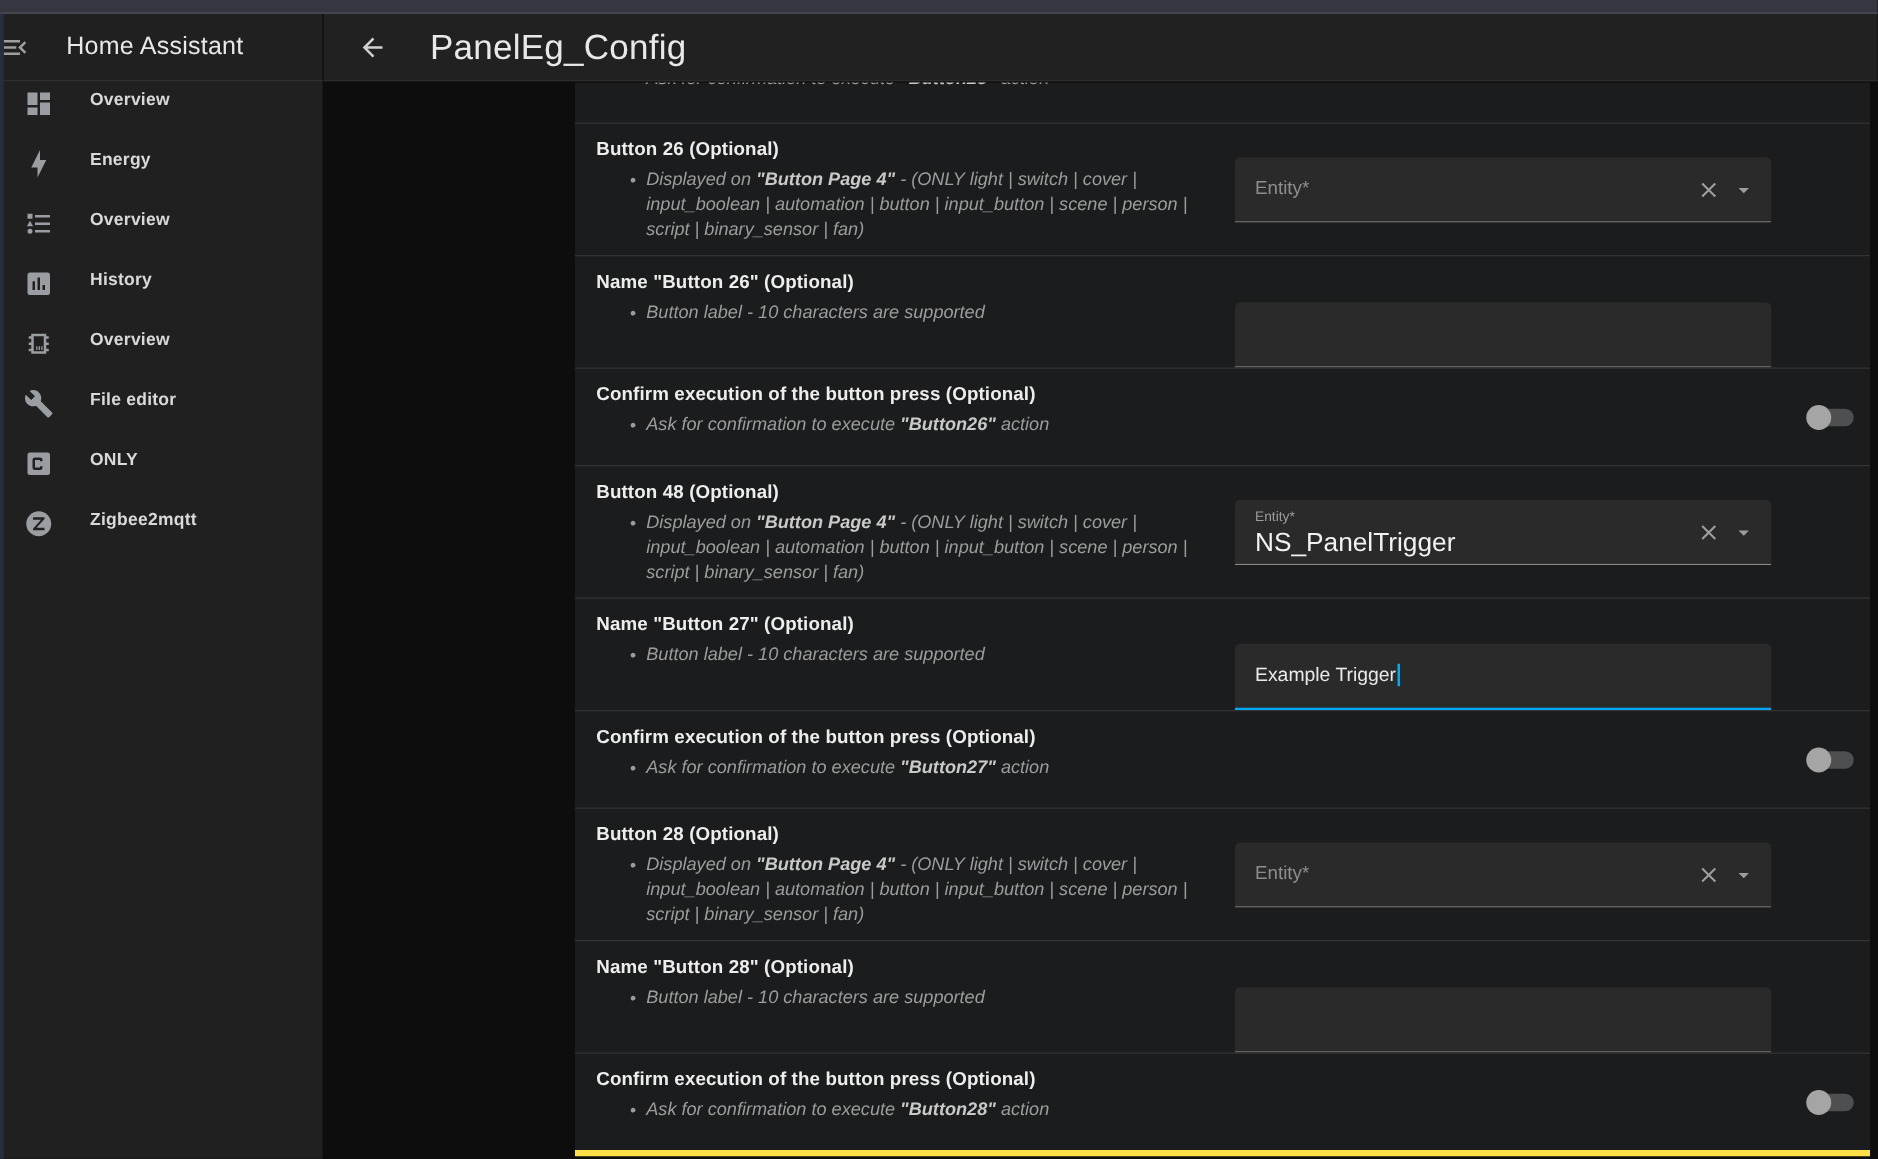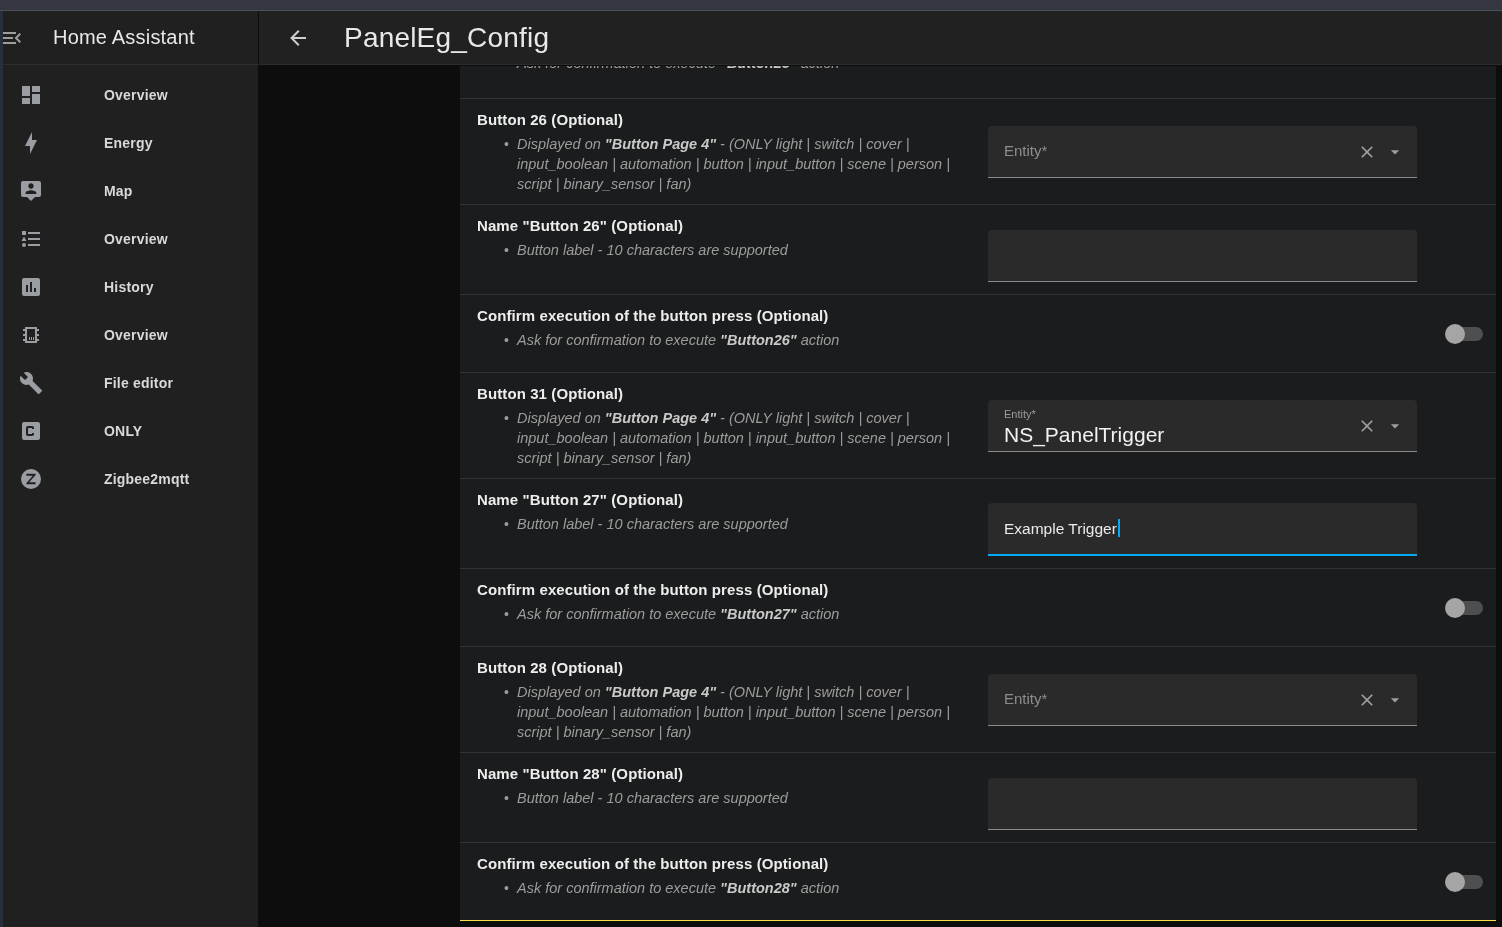--- a/index.html
+++ b/index.html
@@ -13,58 +13,58 @@
                background:#272e3d; z-index:30; }
 
   
   .sidebar { position:absolute; left:0; top:11px; width:258px; bottom:0;
              background:#202020; z-index:10; }
   .sidebar-header { height:54px; display:flex; align-items:center; 
                     border-bottom:1px solid #303030; }
   .menu-button { width:24px; height:24px; color:#9e9e9e; cursor:pointer; flex:none; }
   .sidebar-title { margin-left:29px; font-size:20px; color:#e8e8e8; letter-spacing:.2px; }
   .sidebar-nav { padding-top:6px; }
-  .sidebar-item { height:48px; display:flex; align-items:center; padding-left:19px;
-                  cursor:pointer;gap:32px; }
+  .sidebar-item { height:48px; display:flex; padding-left:19px;
+                  cursor:pointer; }
   .sidebar-item .nav-icon { width:24px; height:24px; color:#9a9da1; flex:none; }
   .sidebar-item .nav-label { margin-left:29px; font-size:14px; font-weight:700;
                              color:#d9d9d9; letter-spacing:.2px; }
 
   
   .content-header { position:absolute; left:258px; top:11px; right:0; height:54px;
                     background:#212121; border-bottom:1px solid #2c2c2c;
                     border-left:1px solid #0e0e0e;
                     display:flex; align-items:center; z-index:10; }
   .back-button { width:24px; height:24px; margin-left:27px; color:#cfcfcf; cursor:pointer; flex:none; }
   .page-title { margin-left:34px; font-size:28px; color:#e8e8e8; letter-spacing:.2px; }
 
   
   .main { position:absolute; left:258px; top:66px; right:0; bottom:0; background:#0d0d0e; }
   .form-col { position:absolute; left:202px; top:0; width:1036px; background:#1b1c1d;
-              border-bottom:1px solid #fde047; }
+              border-bottom:5px solid #fde047; }
 
   .row { position:relative; border-top:1px solid #323334; padding-left:17px; }
   .row.clip { height:32px; border-top:none; overflow:hidden; }
   .row.lg { height:106px; }
   .row.md { height:90px; }
   .row.sm { height:78px; }
 
   .row-text { padding-top:12px; width:514px; }
   .row-title { font-size:15px; font-weight:700; color:#ededed; letter-spacing:.1px; }
   .row-bullet { display:flex; margin-top:6px; padding-left:27px; }
   .row-bullet .dot { width:13px; color:#9c9c9c; font-size:14px; line-height:20px; flex:none; }
   .row-bullet .btxt { font-style:italic; font-size:14.5px; color:#9c9c9c;
                       line-height:20px; width:452px; }
   .row-bullet .btxt b { color:#c9c9c9; font-weight:700; }
   .clip .row-bullet { margin-top:-13px; }
 
   .row-control { position:absolute; left:528px; top:0; bottom:0; width:495px;
                  display:flex; align-items:center; }
   .row-control.end { justify-content:flex-end; }
-  .row.md .row-control { align-items:center; padding-top:12px; }
+  .row.md .row-control { align-items:flex-end; padding-top:12px; }
 
   
   .field { position:relative; width:429px; height:52px; background:#2a2a2b;
            border-radius:4px 4px 0 0; border-bottom:1px solid #8a8a8a; cursor:text; }
   .field.focused { border-bottom:2px solid #03a9f4; height:53px; }
   .field .placeholder { position:absolute; left:16px; top:16px; font-size:15px; color:#8d8d8d; }
   .field .mini-label { position:absolute; left:16px; top:8px; font-size:11px; color:#9c9c9c; }
   .field .value { position:absolute; left:16px; top:23px; font-size:21px; color:#f2f2f2; }
   .field .text-value { position:absolute; left:16px; top:16px; font-size:15.5px; color:#eaeaea; }
   .caret { display:inline-block; width:2px; height:18px; background:#03a9f4;
@@ -111,28 +111,20 @@
         <span class="nav-icon">
           <svg viewBox="0 0 24 24" width="100%" height="100%">
             <path d="M11,15H6L13,1V9H18L11,23V15Z" fill="currentColor" fill-rule="evenodd"></path>
           </svg>
         </span>
         <span class="nav-label">Energy</span>
       </div>
       <div class="sidebar-item">
         <span class="nav-icon">
           <svg viewBox="0 0 24 24" width="100%" height="100%">
-            <path d="M20,2H4A2,2 0 0,0 2,4V16A2,2 0 0,0 4,18H8L12,22L16,18H20A2,2 0 0,0 22,16V4A2,2 0 0,0 20,2M12,4.3C13.5,4.3 14.7,5.5 14.7,7C14.7,8.5 13.5,9.7 12,9.7C10.5,9.7 9.3,8.5 9.3,7C9.3,5.5 10.5,4.3 12,4.3M17.4,15H6.6V14.1C6.6,12.3 10.2,11.3 12,11.3C13.8,11.3 17.4,12.3 17.4,14.1V15Z" fill="currentColor" fill-rule="evenodd"></path>
-          </svg>
-        </span>
-        <span class="nav-label">Map</span>
-      </div>
-      <div class="sidebar-item">
-        <span class="nav-icon">
-          <svg viewBox="0 0 24 24" width="100%" height="100%">
             <path d="M5,9.5L7.5,14H2.5L5,9.5M3,4H7V8H3V4M5,20A2,2 0 0,0 7,18A2,2 0 0,0 5,16A2,2 0 0,0 3,18A2,2 0 0,0 5,20M9,5V7H21V5H9M9,19H21V17H9V19M9,13H21V11H9V13Z" fill="currentColor" fill-rule="evenodd"></path>
           </svg>
         </span>
         <span class="nav-label">Overview</span>
       </div>
       <div class="sidebar-item">
         <span class="nav-icon">
           <svg viewBox="0 0 24 24" width="100%" height="100%">
             <path d="M19,3H5A2,2 0 0,0 3,5V19A2,2 0 0,0 5,21H19A2,2 0 0,0 21,19V5A2,2 0 0,0 19,3M9,17H7V10H9V17M13,17H11V7H13V17M17,17H15V13H17V17Z" fill="currentColor" fill-rule="evenodd"></path>
           </svg>
@@ -237,21 +229,21 @@
         </div>
         <div class="row-control end">
           <div class="toggle">
             <div class="track"></div>
             <div class="thumb"></div>
           </div>
         </div>
       </div>
       <div class="row lg">
         <div class="row-text">
-          <div class="row-title">Button 31 (Optional)</div>
+          <div class="row-title">Button 48 (Optional)</div>
           <div class="row-bullet">
             <span class="dot">•</span>
             <span class="btxt"><span>Displayed on </span><b>"Button Page 4"</b><span> - (ONLY light | switch | cover | input_boolean | automation | button | input_button | scene | person | script | binary_sensor | fan)</span></span>
           </div>
         </div>
         <div class="row-control">
           <div class="field">
             <span class="mini-label">Entity*</span>
             <span class="value">NS_PanelTrigger</span>
             <span class="clear-btn">

